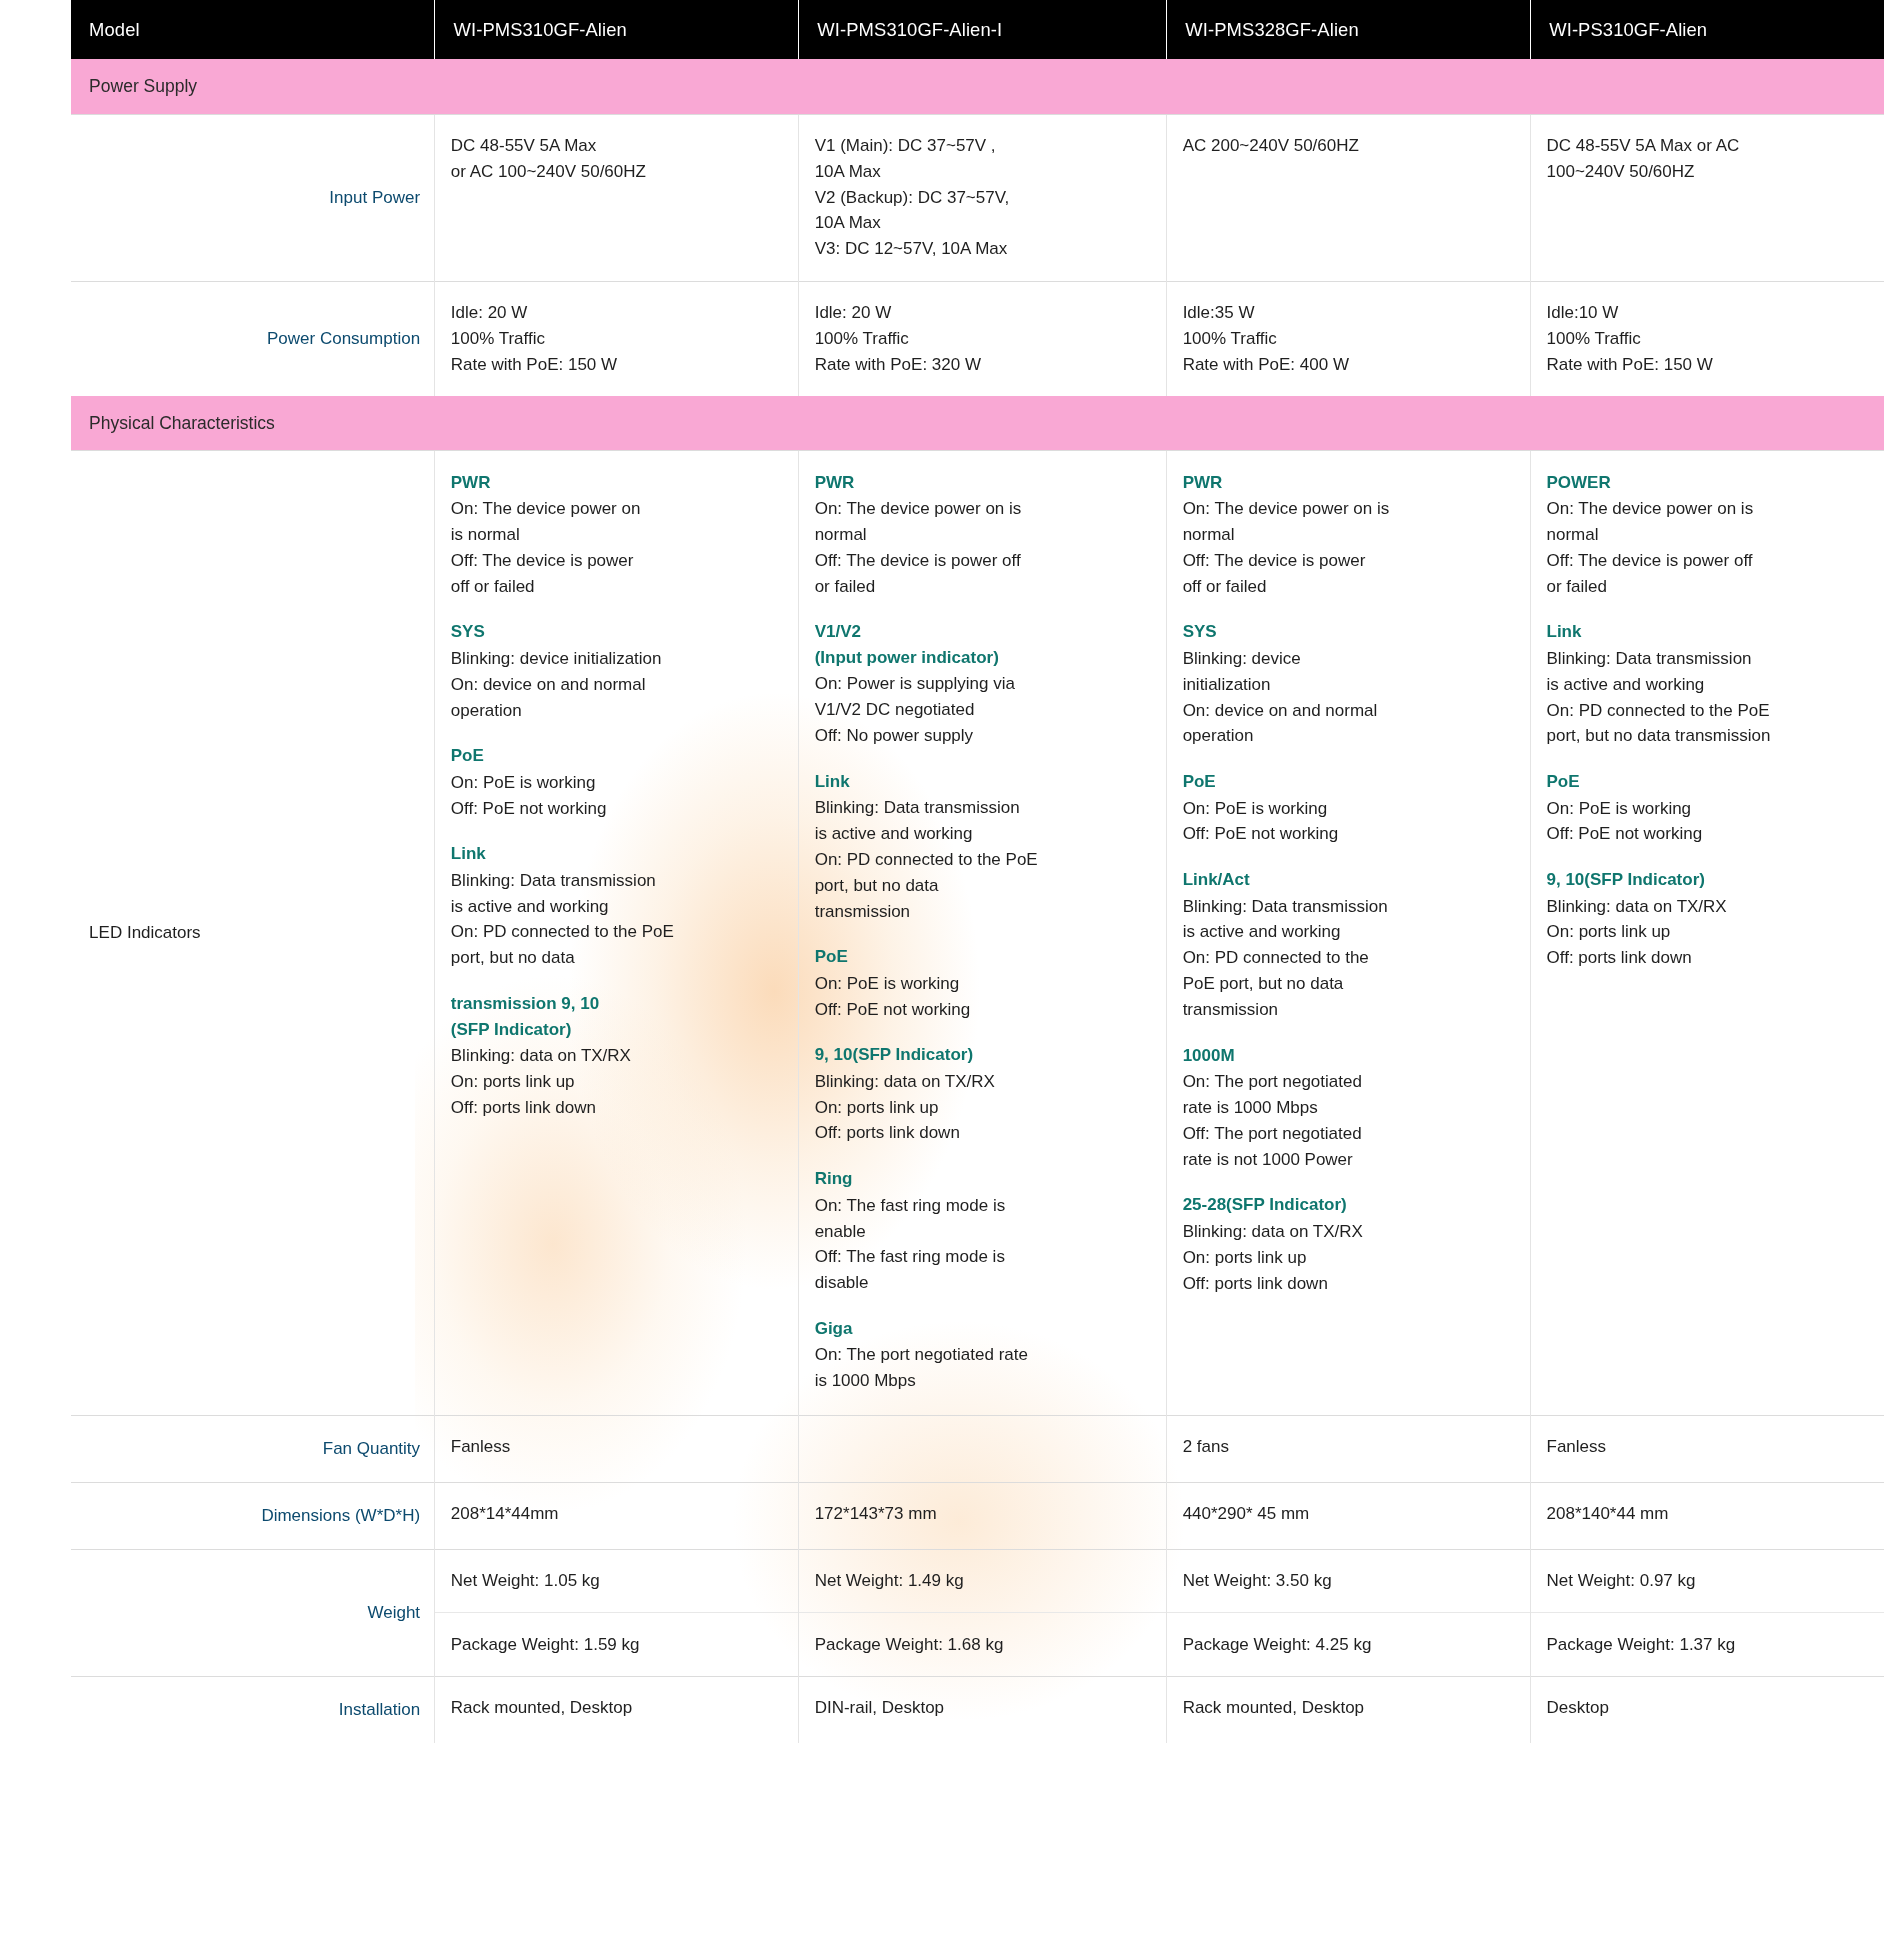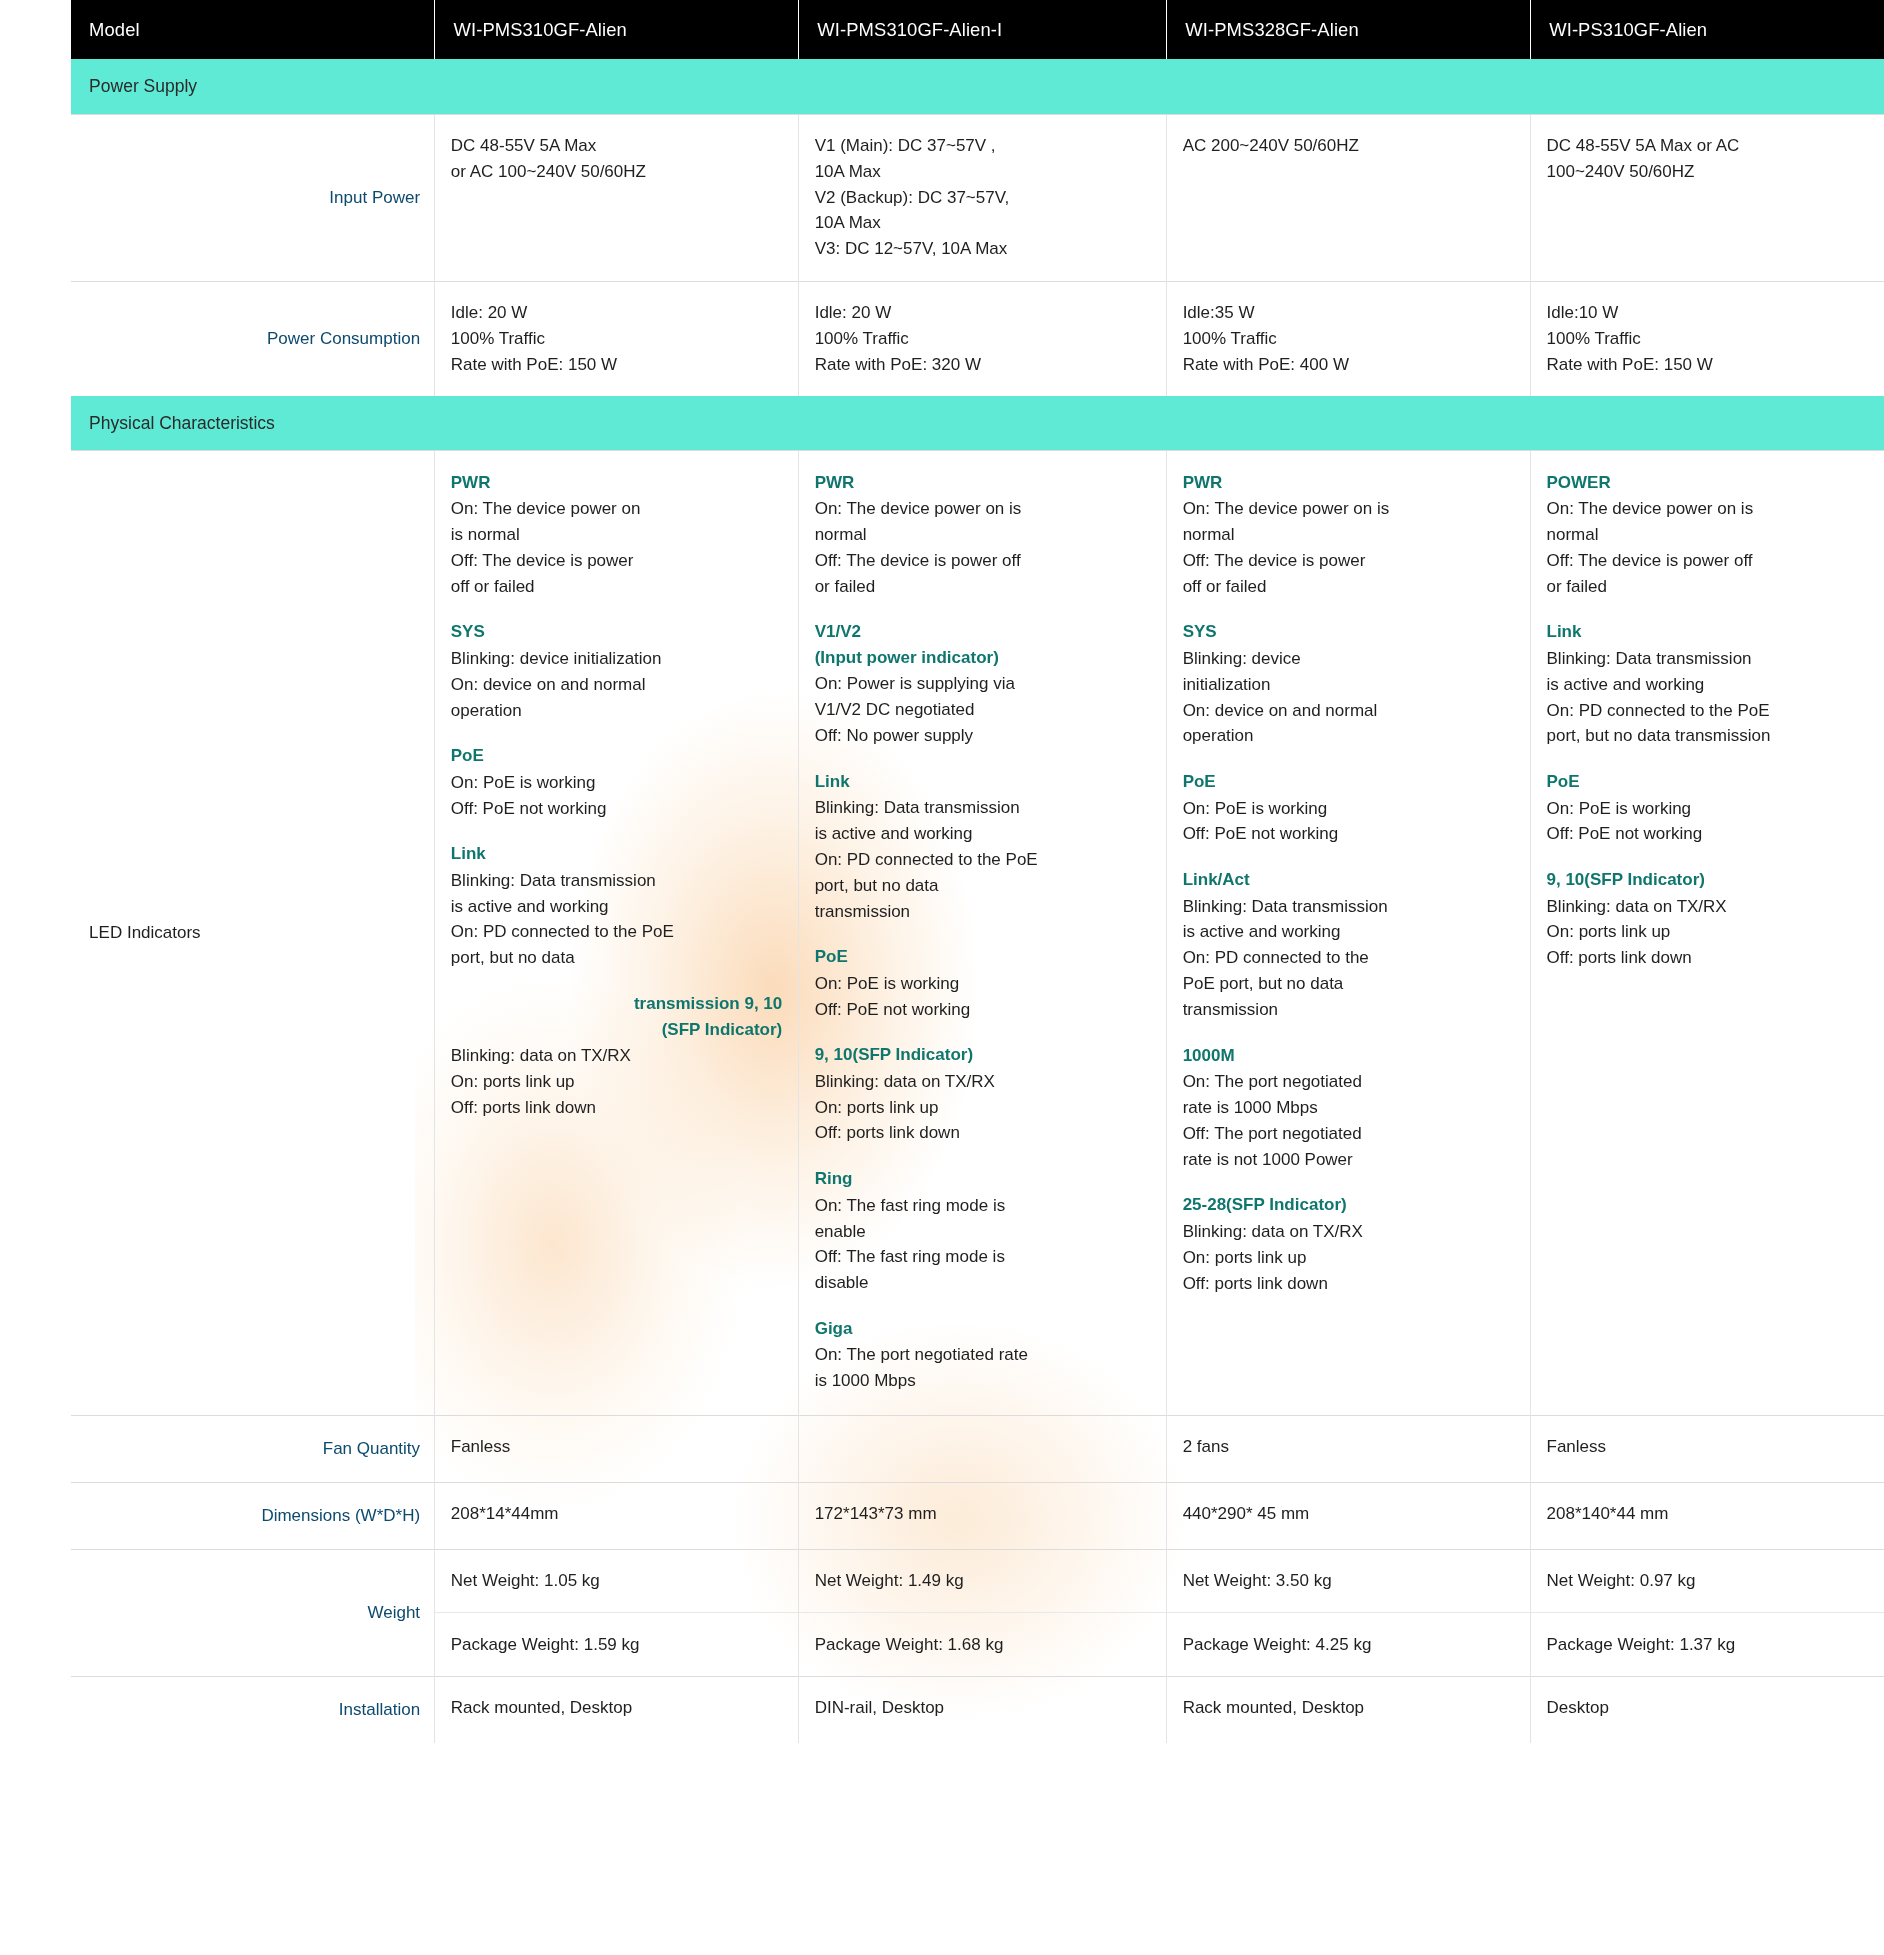--- a/index.html
+++ b/index.html
@@ -58,21 +58,21 @@
   }
   tr.header-row > th.last { border-right: none; }
   tr.header-row > th.gutter-cell {
     background: #ffffff;
     border-right: none;
     padding: 0;
   }
 
   
   tr.section-row > td {
-    background: #5eead4;
+    background: #f9a8d4;
     color: #2b2b2b;
     font-size: 17.5px;
     font-weight: 400;
     padding: 14px 0 14px 18.4px;
     height: 45px;
     vertical-align: middle;
   }
   tr.section-row > td.gutter-cell {
     background: #ffffff;
     padding: 0;
@@ -222,21 +222,21 @@
             <div class="led-line">Off: PoE not working</div>
           </div>
           <div class="led-group">
             <div class="led-title" style="white-space: pre-line;">Link</div>
             <div class="led-line">Blinking: Data transmission</div>
             <div class="led-line">is active and working</div>
             <div class="led-line">On: PD connected to the PoE</div>
             <div class="led-line">port, but no data</div>
           </div>
           <div class="led-group">
-            <div class="led-title" style="white-space: pre-line; text-align: right;">transmission 9, 10
+            <div class="led-title" style="white-space: pre-line;">transmission 9, 10
 (SFP Indicator)</div>
             <div class="led-line">Blinking: data on TX/RX</div>
             <div class="led-line">On: ports link up</div>
             <div class="led-line">Off: ports link down</div>
           </div>
         </td>
     <td class="led-cell">
           <div class="led-group">
             <div class="led-title" style="white-space: pre-line;">PWR</div>
             <div class="led-line">On: The device power on is</div>

